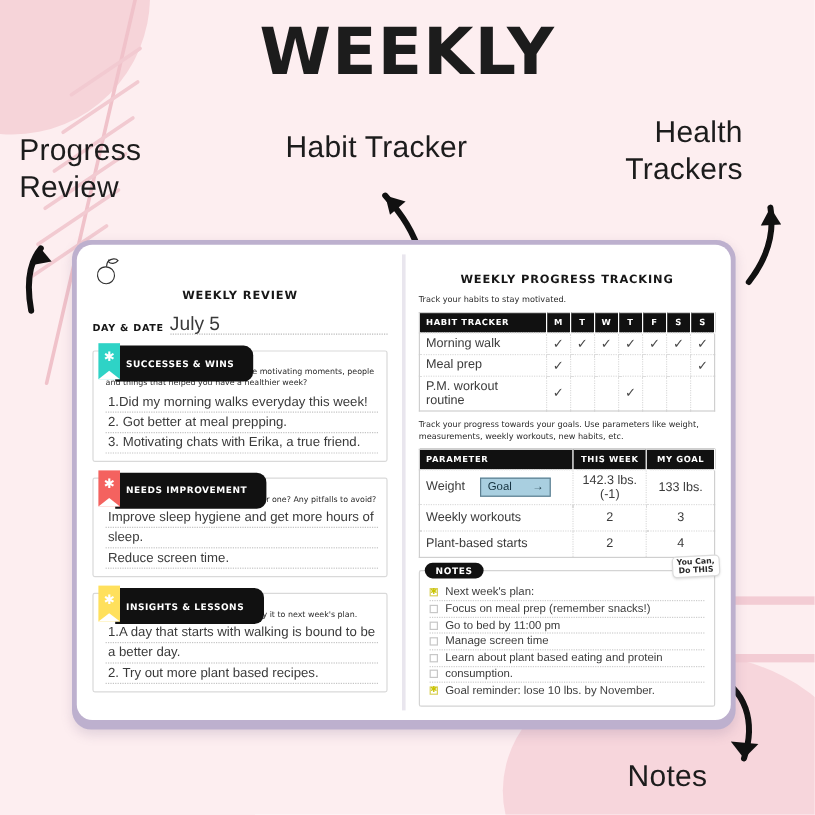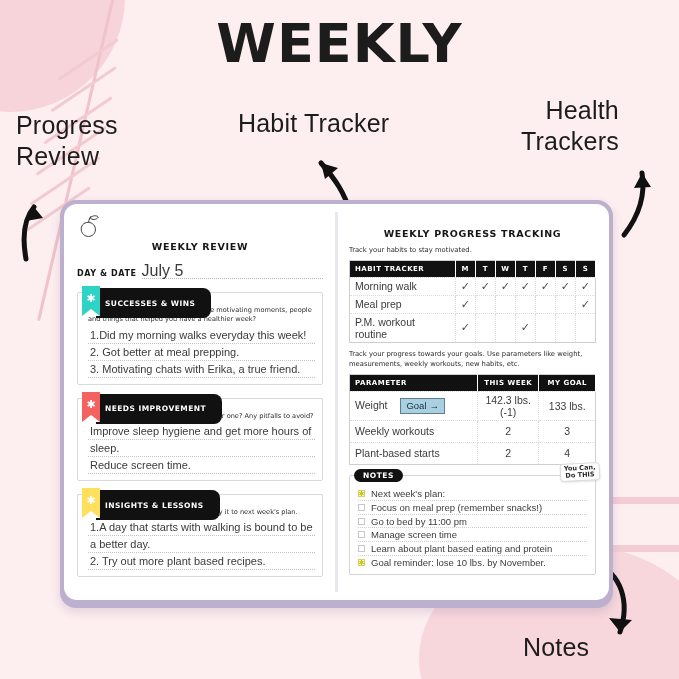--- a/index.html
+++ b/index.html
@@ -240,21 +240,21 @@
     padding: 2px 5px;
     height: 17px;
     font-family: "Liberation Sans", sans-serif;
   }
   table.grid td.c { text-align: center; padding: 2px 0; }
   .chk { color: #4a4a4a; font-size: 11px; font-family: "Liberation Sans", sans-serif; }
 
   table.param th.mid, table.param th.right { text-align: center; }
   table.param td { height: 22px; }
   .goal-chip {
-    display: inline-flex; align-items: center; gap: 3px;
+    display: inline-flex; align-items: center; gap: 17px;
     background: #a9cfe0;
     border: 1px solid #5d7f90;
     color: #14323f;
     font-size: 9.5px;
     padding: 0 5px;
     margin-left: 10px;
     line-height: 14px;
     font-family: "Liberation Sans", sans-serif;
   }
 
@@ -546,20 +546,24 @@
             </div>
             <div class="note-row">
               <span class="cbox"></span>
               <span class="note-txt">Manage screen time</span>
             </div>
             <div class="note-row">
               <span class="cbox"></span>
               <span class="note-txt">Learn about plant based eating and protein</span>
             </div>
             <div class="note-row">
+              <span class="cbox"></span>
+              <span class="note-txt">consumption.</span>
+            </div>
+            <div class="note-row">
               <span class="cbox starred">✱</span>
               <span class="note-txt">Goal reminder: lose 10 lbs. by November.</span>
             </div>
           </div>
         </div>
 
       </div>
     </div>
   </div>
 </div>

